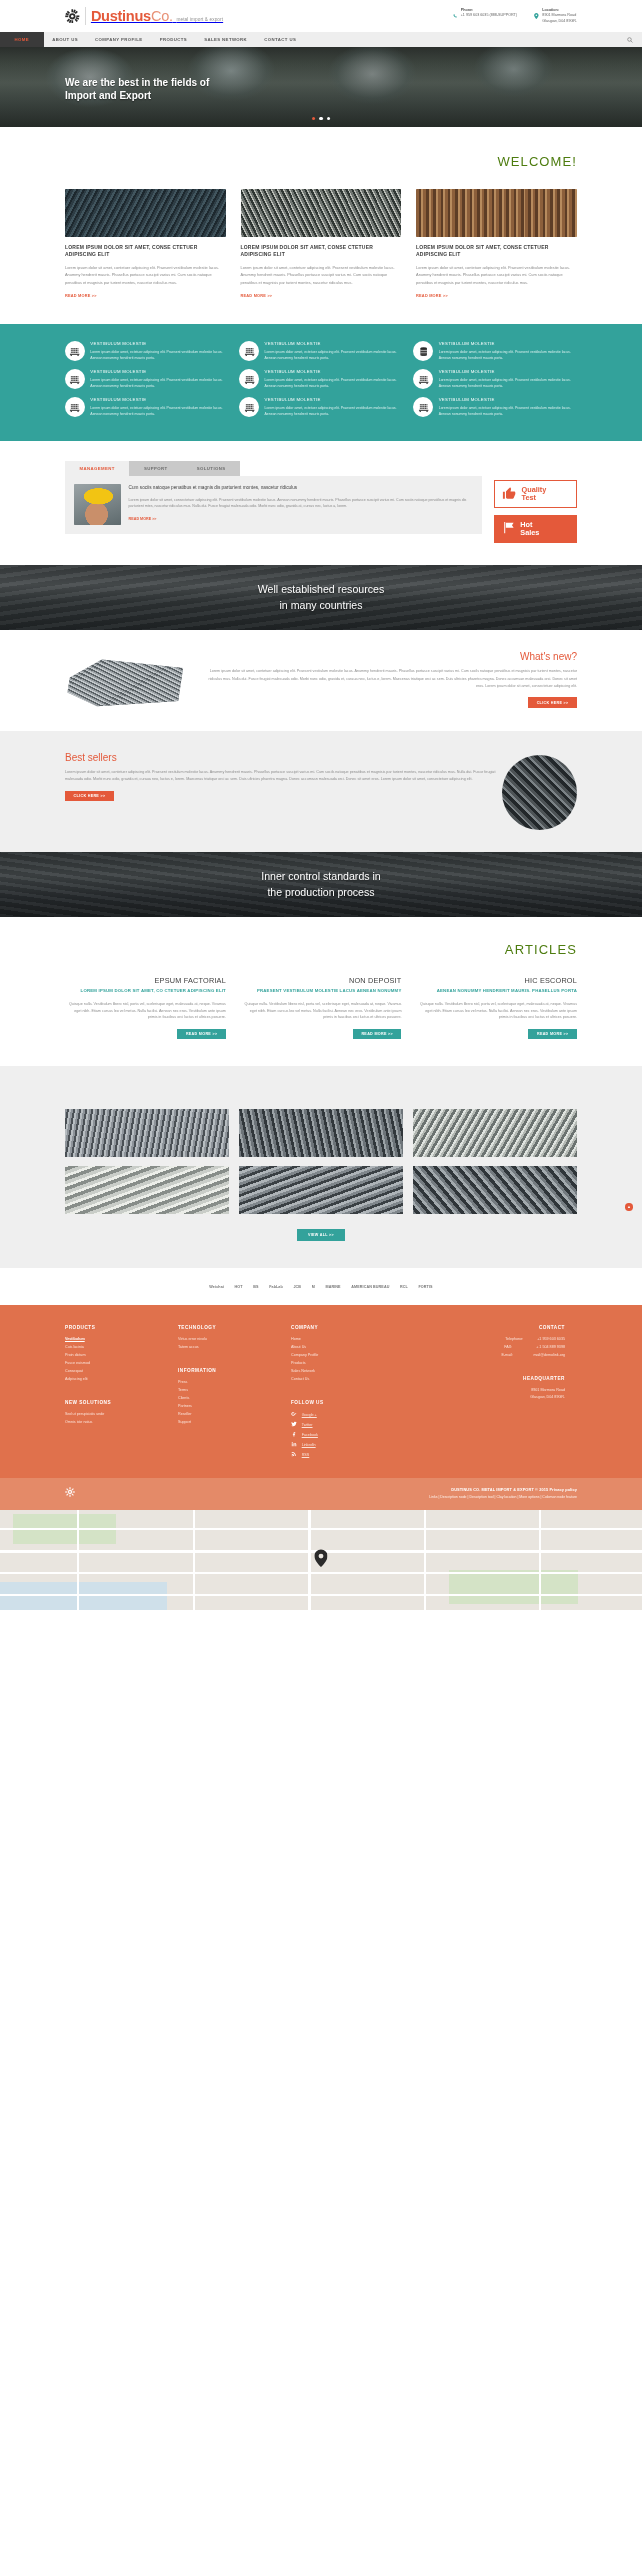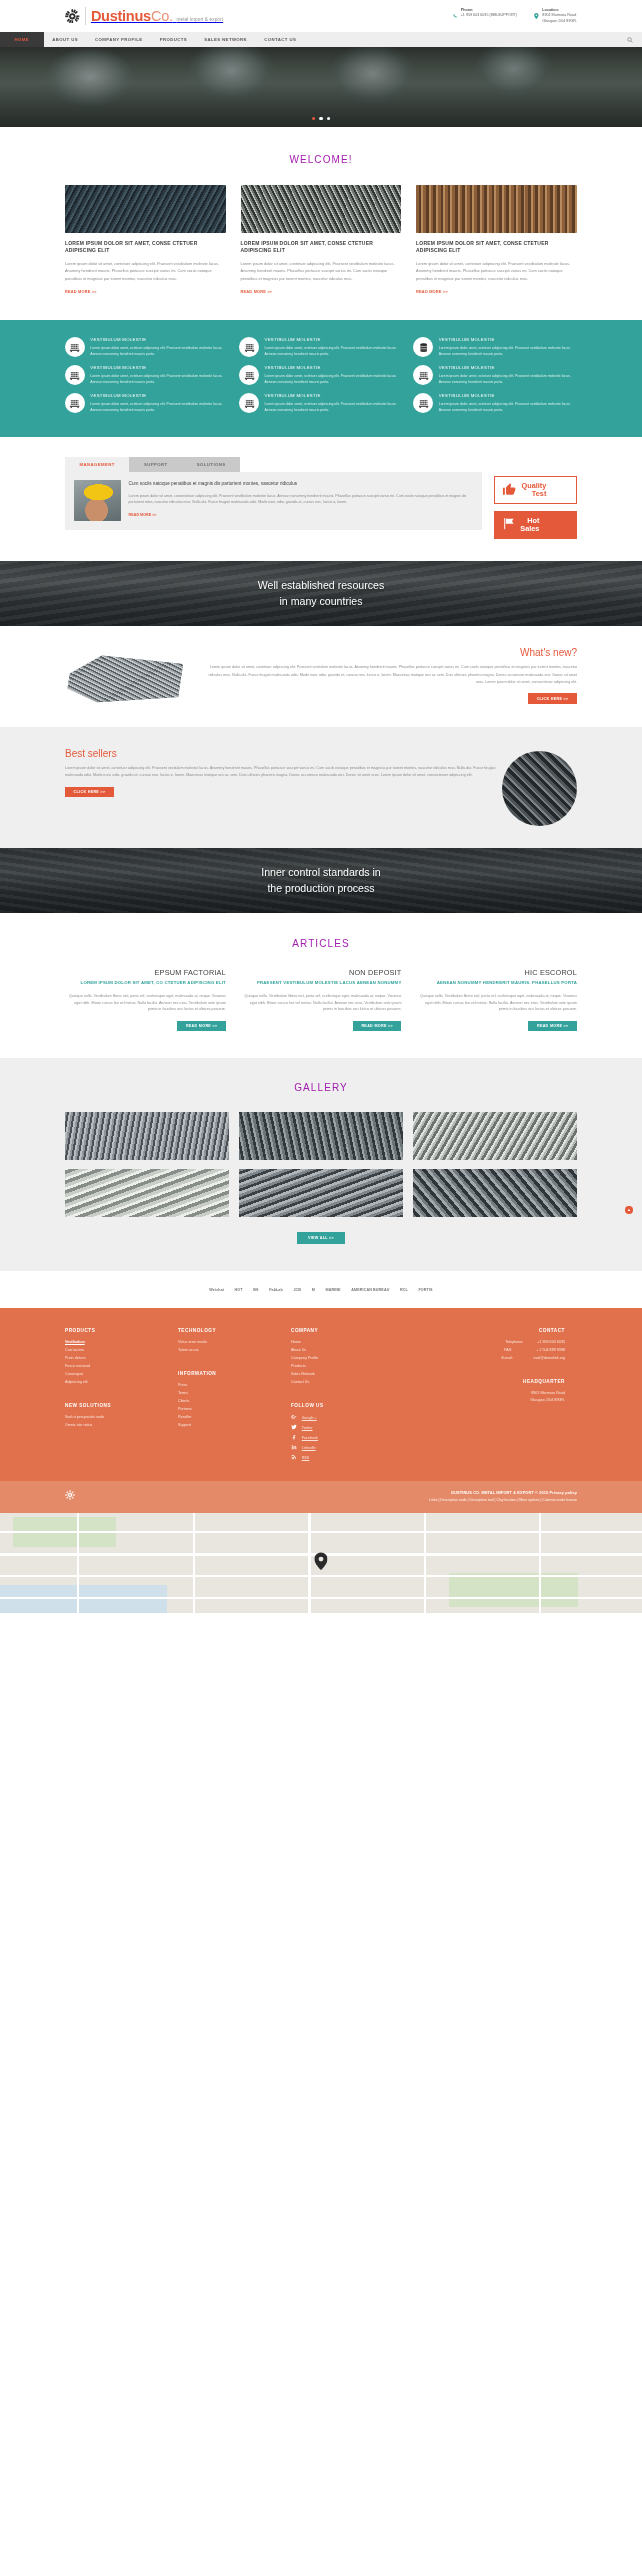--- a/index.html
+++ b/index.html
@@ -58,21 +58,21 @@
   .hero-title {
     color:#fff; font-size:10px; font-weight:bold; line-height:1.35;
     text-shadow:0 0.7px 1.3px rgba(0,0,0,.45); max-width:220px;
   }
   .dots { position:absolute; left:50%; transform:translateX(-50%); bottom:6.7px; display:flex; gap:4px; z-index:3;}
   .dot { width:3.3px; height:3.3px; border-radius:50%; background:#fff; }
   .dot.on { background:#e4593a; }
 
   
   .welcome { padding:27px 0 25px; text-align:center; }
-  .sec-title { font-size:10px; font-weight:normal; color:#a21caf; letter-spacing:1.1px; }
+  .sec-title { font-size:13px; font-weight:normal; color:#4d7c0f; letter-spacing:1.1px;text-align:right; }
   .cards { display:flex; gap:14.6px; margin-top:20px; text-align:left; }
   .card { flex:1; }
   .card-img { height:48px; border-radius:0.7px; }
   .ci1 { background:
       repeating-linear-gradient(118deg, #2d3c44 0 2px, #41555e 2px 4px, #1d282e 4px 6px),
       linear-gradient(160deg,#3b4f58,#141d22); }
   .ci2 { background:
       repeating-linear-gradient(64deg, #b9bcb6 0 1.3px, #6e7470 1.3px 3.3px, #2f3633 3.3px 5.3px),
       linear-gradient(120deg,#8d9490,#3a403d); }
   .ci3 { background:
@@ -103,21 +103,21 @@
       radial-gradient(ellipse 24px 13.3px at 52% 30%, #f2c413 0 60%, transparent 62%),
       radial-gradient(ellipse 16px 17.3px at 48% 74%, #c98f6a 0 70%, transparent 72%),
       linear-gradient(160deg,#9aa3a6,#5e6a6d);
   }
   .tabpane h4 { font-size:4.7px; color:#3f3f3f; font-weight:normal; line-height:1.55; margin-bottom:5.3px; }
   .tabpane p { font-size:3.6px; line-height:1.8; color:#8a8a8a; }
   .tab-readmore { display:inline-block; margin-top:6px; font-size:3.7px; font-weight:bold; color:#e4593a; text-decoration:none; }
   .promos { width:83px; flex:0 0 auto; display:flex; flex-direction:column; gap:6.7px; padding-top:18.6px;}
   .promo { border:0.7px solid #e4593a; height:28px; display:flex; align-items:center; gap:5.3px; padding:0 6.7px; }
   .promo.solid { background:#e4593a; border-color:#e4593a; }
-  .promo-txt { font-size:7.3px; font-weight:bold; color:#e4593a; line-height:1.12;text-align:right; }
+  .promo-txt { font-size:7.3px; font-weight:bold; color:#e4593a; line-height:1.12; }
   .promo.solid .promo-txt { color:#fff; }
 
   
   .banner { height:65px; display:flex; align-items:center; justify-content:center; position:relative; overflow:hidden; }
   .b-plates { background:
       repeating-linear-gradient(172deg, rgba(255,255,255,.07) 0 4px, rgba(0,0,0,.12) 4px 9.3px),
       linear-gradient(180deg,#4a4f52 0%, #6a7073 30%, #3d4346 58%, #23282b 100%); }
   .b-beams { background:
       repeating-linear-gradient(8deg, rgba(255,255,255,.06) 0 3.3px, rgba(0,0,0,.16) 3.3px 8px),
       linear-gradient(180deg,#3e4447 0%, #5c6366 35%, #30353a 70%, #1b1f22 100%); }
@@ -285,20 +285,26 @@
     <span>
       <svg width="6" height="6" viewBox="0 0 16 16" fill="none" stroke="#6b6b6b" stroke-width="1.6">
           <circle cx="6.6" cy="6.6" r="4.8"></circle>
           <line x1="10.2" y1="10.2" x2="14.6" y2="14.6"></line>
         </svg>
     </span>
   </div>
 </nav>
 
 <section class="hero">
+  <div class="hero-in">
+    <div class="hero-title">
+      <span>We are the best in the fields of</span><br>
+      <span>Import and Export</span>
+    </div>
+  </div>
   <div class="dots">
     <span class="dot on"></span>
     <span class="dot"></span>
     <span class="dot"></span>
   </div>
 </section>
 
 <section class="welcome">
   <div class="wrap">
     <h2 class="sec-title">WELCOME!</h2>
@@ -583,21 +589,20 @@
     <div class="arts-row" id="articles-row">
         <div class="art"><h3>EPSUM FACTORIAL</h3><h4>LOREM IPSUM DOLOR SIT AMET, CO CTETUER ADIPISCING ELIT</h4><p>Quisque nulla. Vestibulum libero nisl, porta vel, scelerisque eget, malesuada at, neque. Vivamus eget nibh. Etiam cursus leo vel metus. Nulla facilisi. Aenean nec eros. Vestibulum ante ipsum primis in faucibus orci luctus et ultrices posuere.</p><a class="btn-t" href="#">READ MORE &gt;&gt;</a></div>
         <div class="art"><h3>NON DEPOSIT</h3><h4>PRAESENT VESTIBULUM MOLESTIE LACUS AENEAN NONUMMY</h4><p>Quisque nulla. Vestibulum libero nisl, porta vel, scelerisque eget, malesuada at, neque. Vivamus eget nibh. Etiam cursus leo vel metus. Nulla facilisi. Aenean nec eros. Vestibulum ante ipsum primis in faucibus orci luctus et ultrices posuere.</p><a class="btn-t" href="#">READ MORE &gt;&gt;</a></div>
         <div class="art"><h3>HIC ESCOROL</h3><h4>AENEAN NONUMMY HENDRERIT MAURIS. PHASELLUS PORTA</h4><p>Quisque nulla. Vestibulum libero nisl, porta vel, scelerisque eget, malesuada at, neque. Vivamus eget nibh. Etiam cursus leo vel metus. Nulla facilisi. Aenean nec eros. Vestibulum ante ipsum primis in faucibus orci luctus et ultrices posuere.</p><a class="btn-t" href="#">READ MORE &gt;&gt;</a></div>
       </div>
   </div>
 </section>
 
 <section class="gal">
   <div class="wrap">
-    <h2 class="sec-title">GALLERY</h2>
     <div class="gal-grid" id="gallery-grid">
         <div class="gcell g1"></div>
         <div class="gcell g2"></div>
         <div class="gcell g3"></div>
         <div class="gcell g4"></div>
         <div class="gcell g5"></div>
         <div class="gcell g6"></div>
       </div>
     <a class="viewall" href="#">VIEW ALL &gt;&gt;</a>
   </div>

